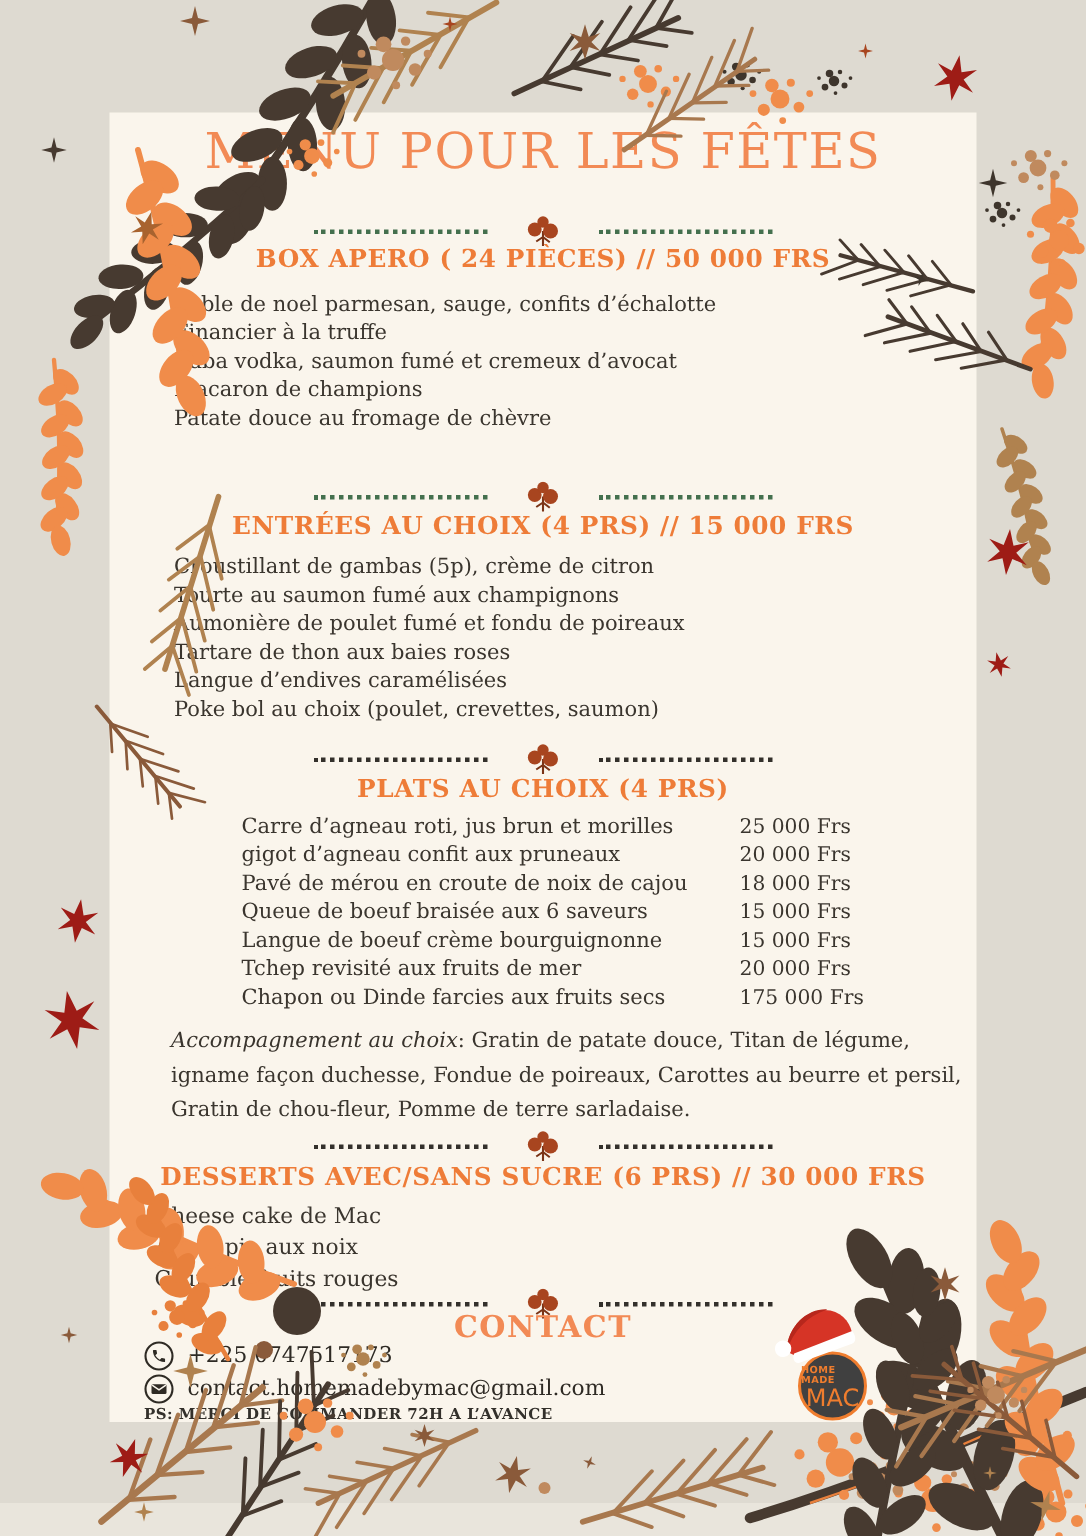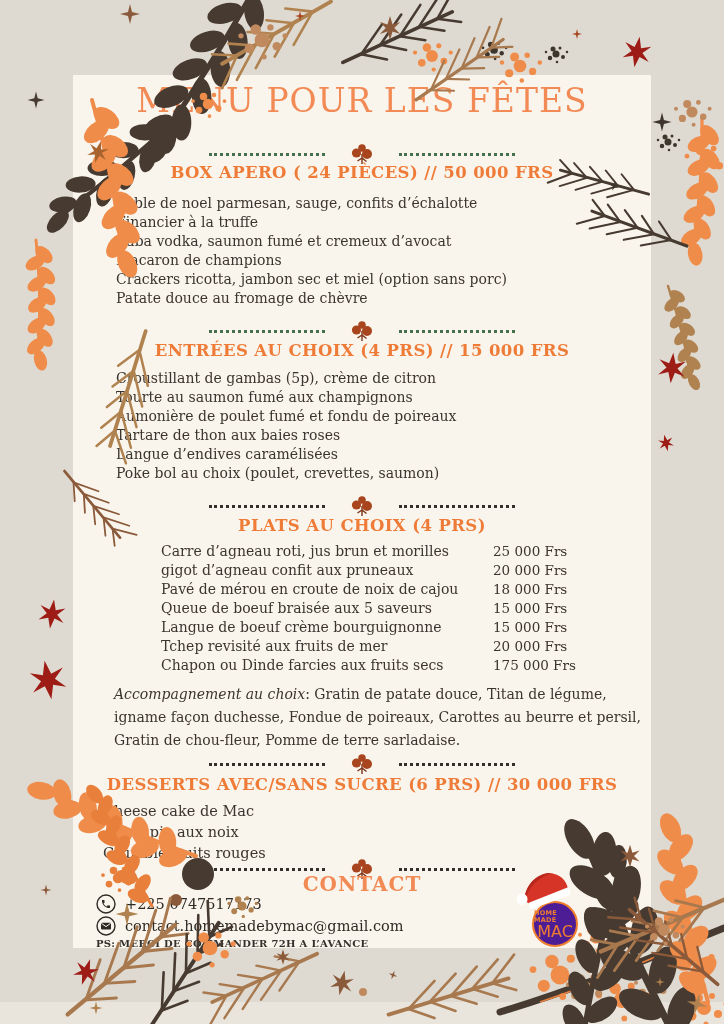--- a/index.html
+++ b/index.html
@@ -28,21 +28,21 @@
   .desserts{left:30px;right:30px;font-size:14.5px;color:#3A352E;line-height:21px;}
   .desserts div{position:static;}
   .contact-h{left:0;right:0;text-align:center;font-size:20px;font-weight:bold;color:#F28A55;
              letter-spacing:1px;margin:0;}
   .crow{left:23px;display:flex;align-items:center;gap:9px;font-size:14.5px;color:#2E2A24;}
   .crow svg{position:static;flex:none;}
   .crow span{position:static;}
   .ps{left:23px;font-size:10px;font-weight:bold;color:#33302B;letter-spacing:0.3px;}
   .decor{position:absolute;left:0;top:0;z-index:3;pointer-events:none;}
   .logo{position:absolute;left:532px;top:901px;width:46px;height:46px;border:2.5px solid #EF7D2E;
-        border-radius:50%;background:#4c1d95;z-index:5;display:flex;flex-direction:column;
+        border-radius:50%;background:#404040;z-index:5;display:flex;flex-direction:column;
         align-items:center;justify-content:center;box-sizing:border-box;}
   .logo .t1{font-size:6.5px;font-weight:bold;color:#EF7D2E;letter-spacing:0.3px;line-height:7px;
             font-family:"DejaVu Sans", sans-serif;}
   .logo .t2{font-size:16px;font-weight:normal;color:#EF7D2E;line-height:15px;
             font-family:"DejaVu Sans", sans-serif;}
   .hat{position:absolute;left:513px;top:868px;z-index:6;transform:rotate(-6deg);}
 </style>
 </head>
 <body>
 
@@ -113,21 +113,20 @@
           <use href="#berry"></use>
         </svg>
       <span class="dotline"></span>
     </div>
     <h2 class="sec-h" style="top:88px">BOX  APERO ( 24 PIÈCES) // 50 000 FRS</h2>
     <div class="list" style="top:119px">
       <div>Sable de noel parmesan, sauge, confits d’échalotte</div>
       <div>Financier à la truffe</div>
       <div>Baba vodka, saumon fumé et cremeux d’avocat</div>
       <div>Macaron de champions</div>
-      <div>Crackers ricotta, jambon sec et miel (option sans porc)</div>
       <div>Patate douce au fromage de chèvre</div>
     </div>
 
     <div class="divider" style="top:245px">
       <span class="dotline"></span>
       <svg width="22" height="21" viewBox="0 0 22 21">
           <use href="#berry"></use>
         </svg>
       <span class="dotline"></span>
     </div>
@@ -156,21 +155,21 @@
         </div>
       <div class="row">
           <span class="nm">gigot d’agneau confit aux pruneaux</span>
           <span class="pr">20 000 Frs</span>
         </div>
       <div class="row">
           <span class="nm">Pavé de mérou en croute de noix de cajou</span>
           <span class="pr">18 000 Frs</span>
         </div>
       <div class="row">
-          <span class="nm">Queue de boeuf braisée aux 5 saveurs</span>
+          <span class="nm">Queue de boeuf braisée aux 6 saveurs</span>
           <span class="pr">15 000 Frs</span>
         </div>
       <div class="row">
           <span class="nm">Langue de boeuf crème bourguignonne</span>
           <span class="pr">15 000 Frs</span>
         </div>
       <div class="row">
           <span class="nm">Tchep revisité aux fruits de mer</span>
           <span class="pr">20 000 Frs</span>
         </div>

